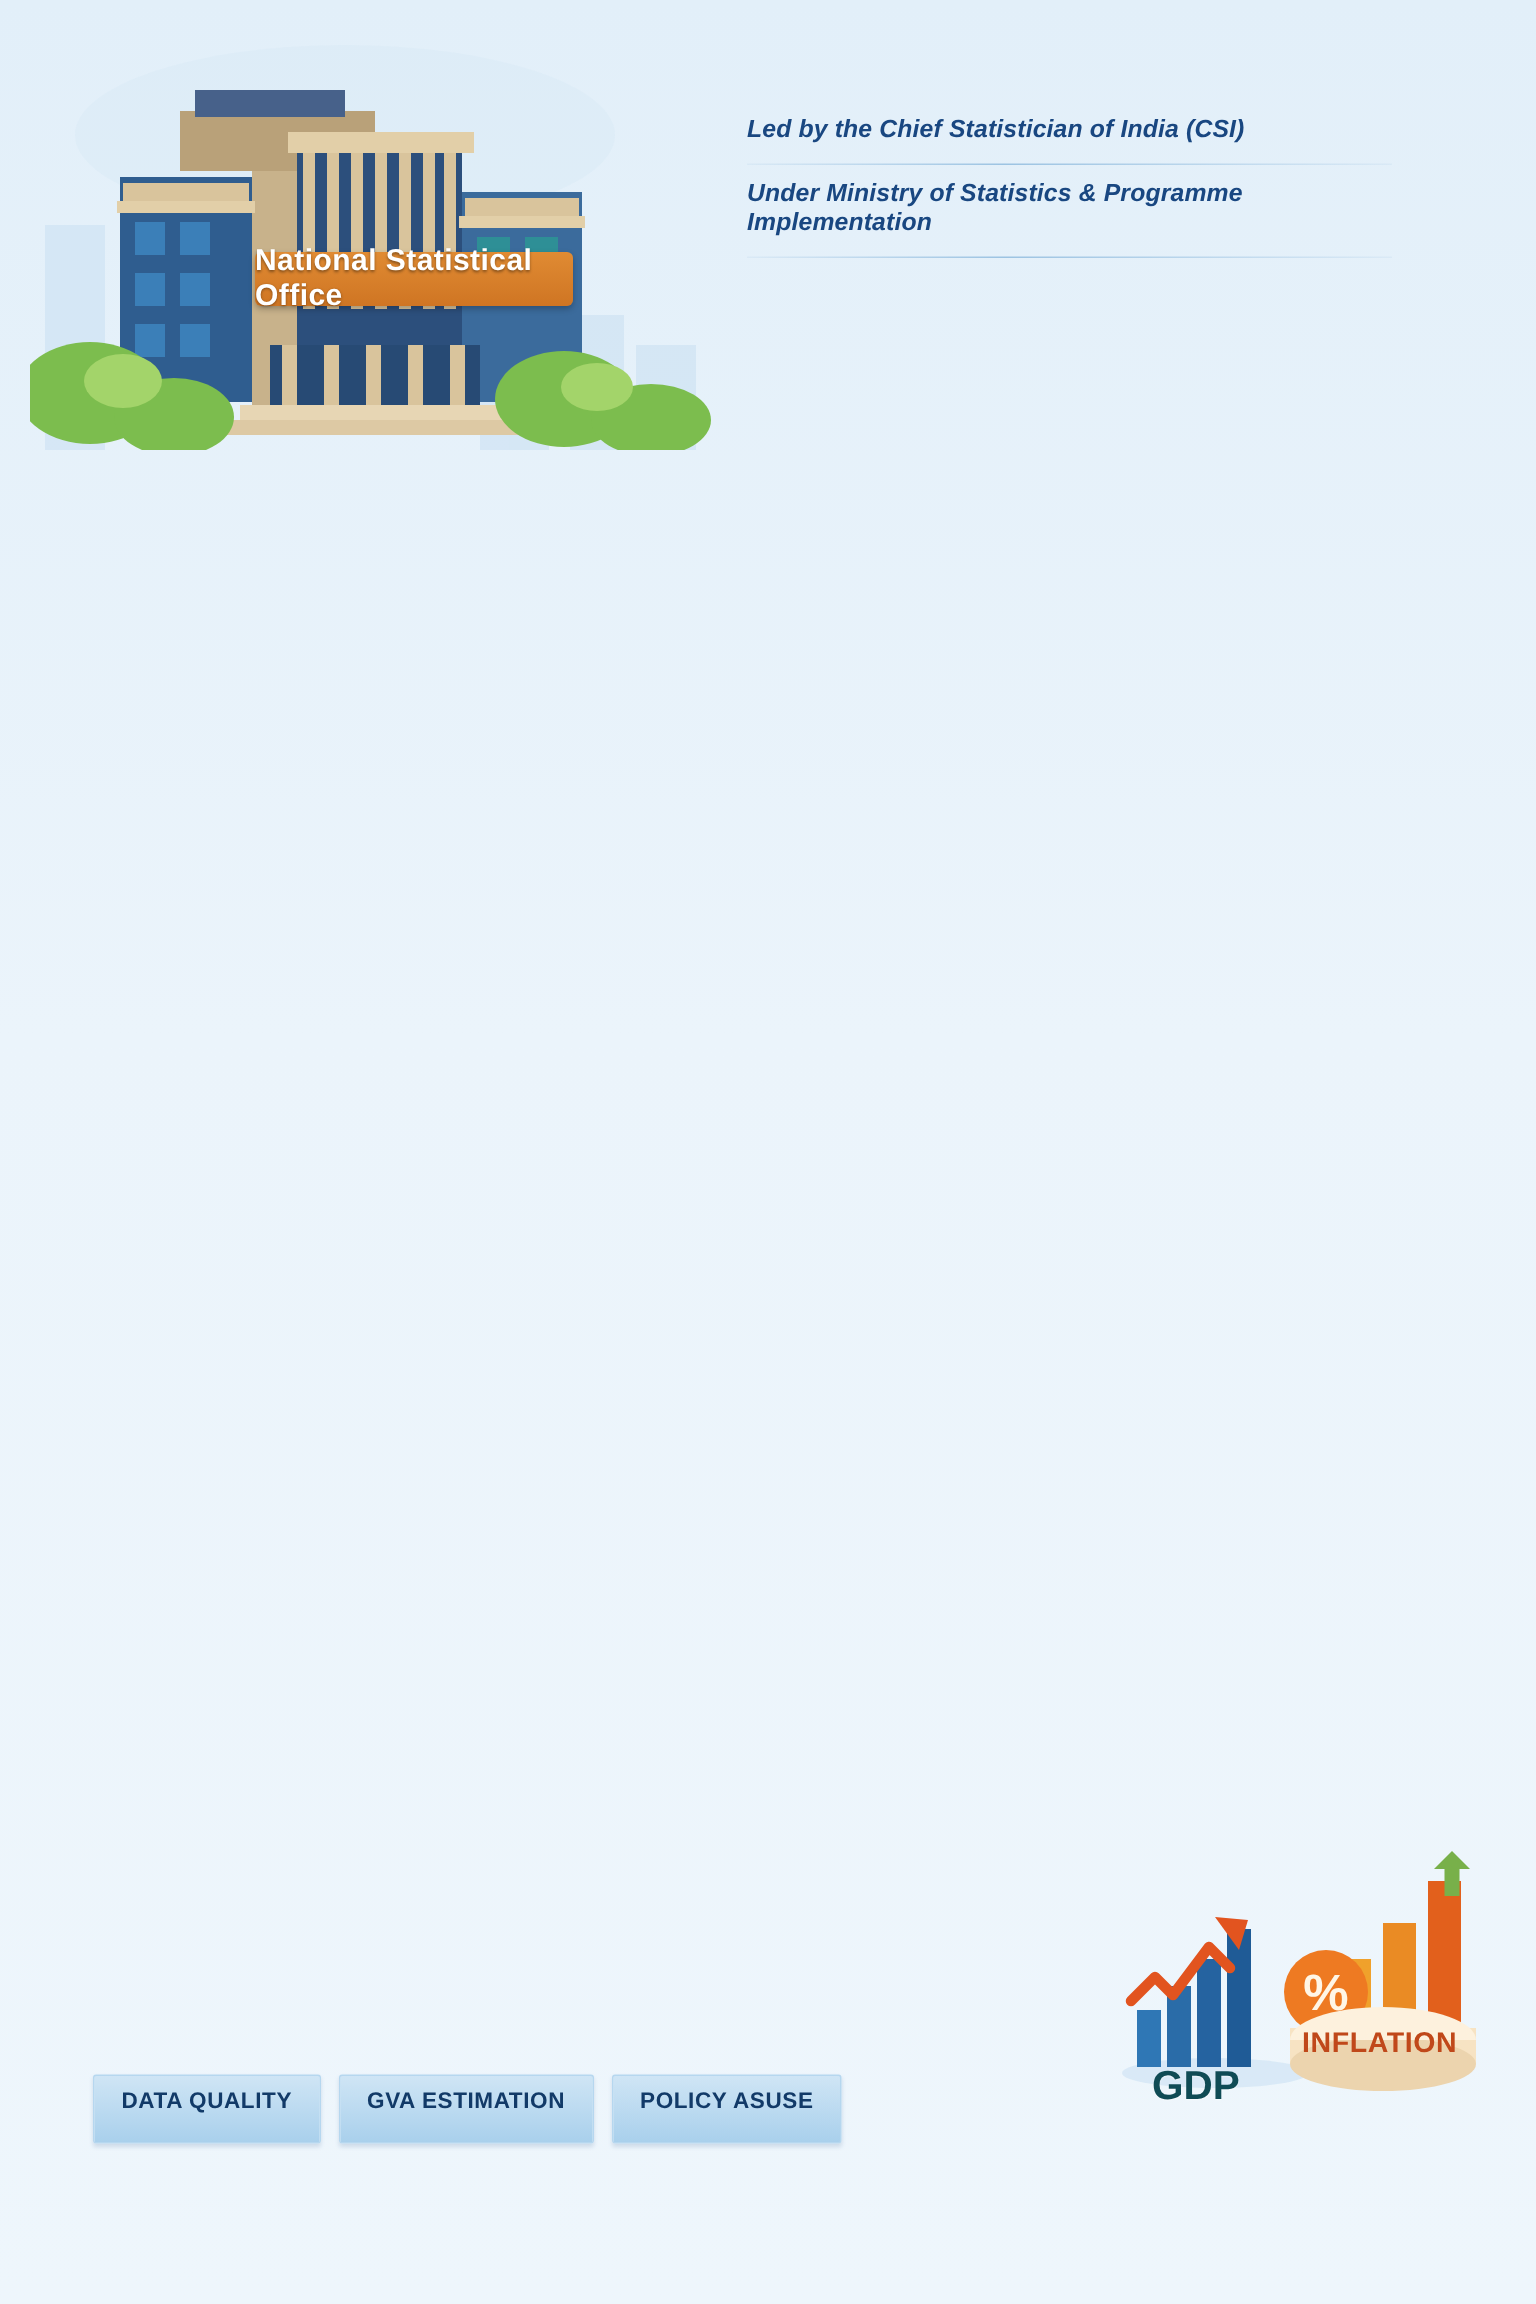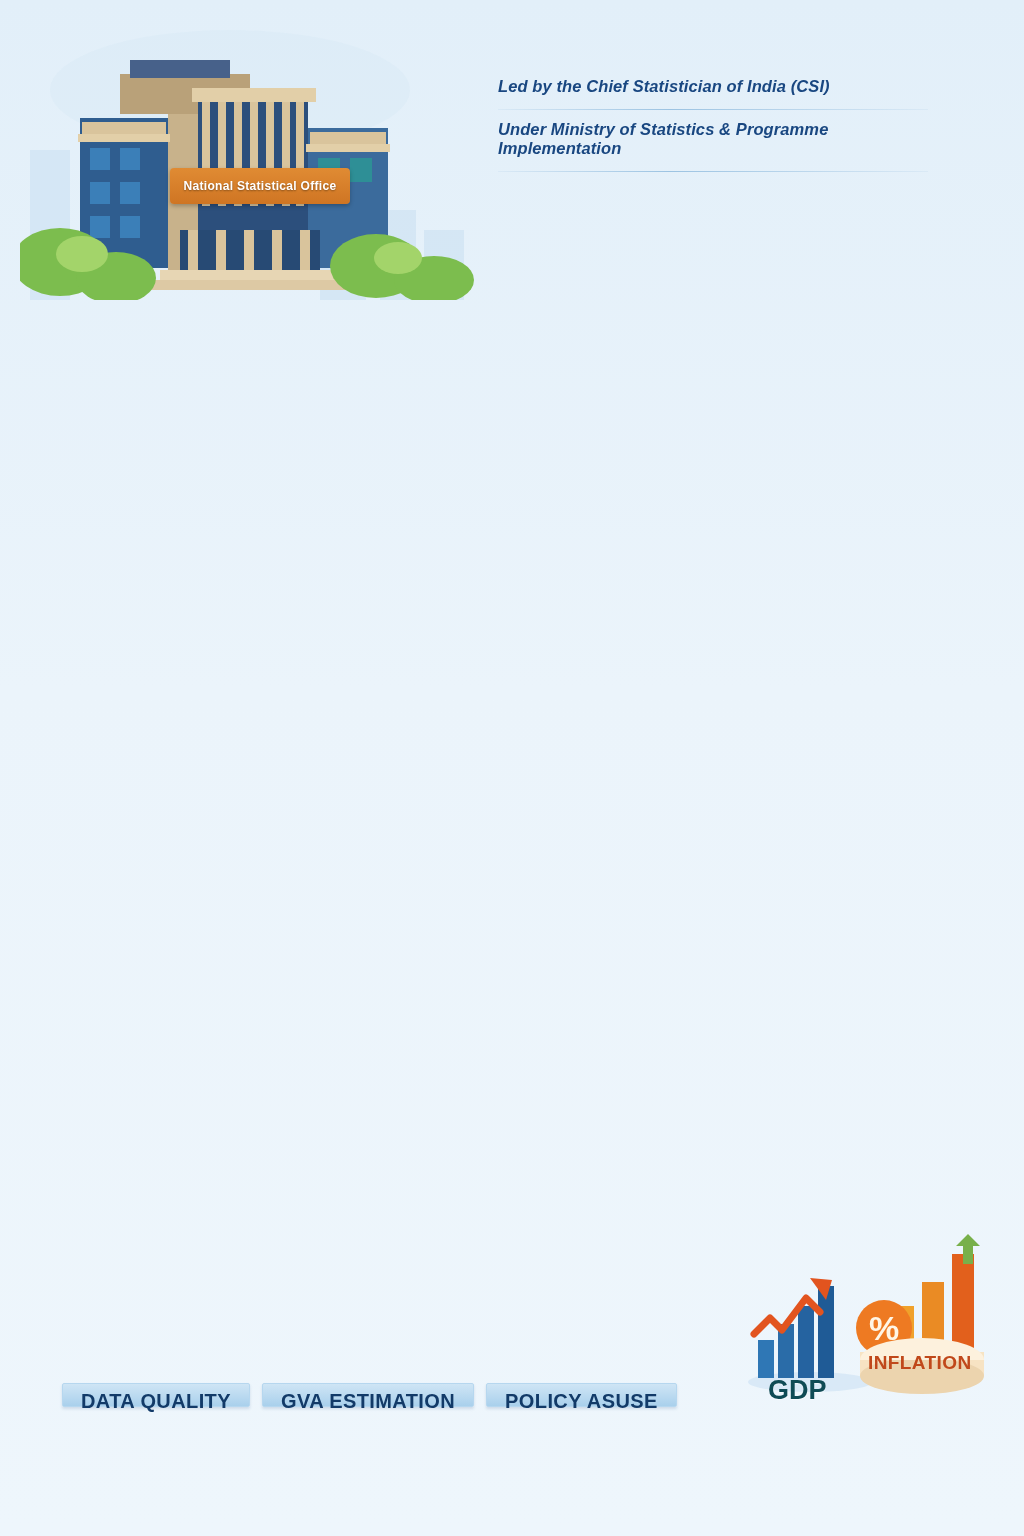--- a/index.html
+++ b/index.html
@@ -151,35 +151,35 @@
     background: linear-gradient(180deg,#e2eff9 0%, #ebf4fb 45%, #eef6fc 100%); }
   .role-lines { position: absolute; left: 498px; top: 67px; width: 450px; }
   .role-line { position: relative; padding: 10px 0 14px 0; }
   .role-line .rl-t { font-size: 16.5px; font-style: italic; color: #194781; font-weight: 600; letter-spacing: .1px; }
   .role-line::after {
     content: ""; position: absolute; left: 0; bottom: 0; width: 430px; height: 1px;
     background: linear-gradient(90deg, rgba(130,175,215,.1), #9cc3e2 40%, rgba(130,175,215,.1));
   }
   #nso-building { position: absolute; left: 20px; top: 30px; }
   #nso-sign {
-    position: absolute; left: 170px; top: 168px; width: 180px; height: 36px;
+    position: absolute; left: 170px; top: 168px; width: 212px; height: 36px;
     background: linear-gradient(180deg,#e08b33 0%,#cf7523 100%);
     border-radius: 4px; box-shadow: 0 2px 4px rgba(0,0,0,.25);
     display: flex; align-items: center; justify-content: center;
-    color: #fff; font-size: 12px; font-weight: bold; letter-spacing: .3px;
+    color: #fff; font-size: 20px; font-weight: bold; letter-spacing: .3px;
     text-shadow: 0 1px 2px rgba(0,0,0,.4);
   }
 
   
   #tag-row { position: absolute; left: 62px; top: 1383px; display: flex; gap: 12px; }
   .tag {
-    height: 24px; line-height: 34px; padding: 0 18px;
+    height: 46px; line-height: 34px; padding: 0 18px;
     background: linear-gradient(180deg,#cfe5f5 0%,#a9d0ec 100%);
     border: 1px solid #b6d7ef; border-radius: 2px;
-    color: #123a68; font-size: 20px; font-weight: bold; letter-spacing: .4px;
+    color: #123a68; font-size: 15px; font-weight: bold; letter-spacing: .4px;
     box-shadow: 0 2px 3px rgba(60,100,150,.18);
   }
   #gdp-inflation { position: absolute; left: 740px; top: 1232px; }
   .gdp-lbl { position: absolute; left: 28px; top: 128px; font-size: 27px; font-weight: bold;
              color: #0f4b55; text-shadow: 0 1px 1px rgba(255,255,255,.6); margin-top: 15px; }
   .inf-lbl { position: absolute; left: 128px; top: 120px; font-size: 19px; font-weight: bold;
              color: #c0481a; letter-spacing: .4px; }
 </style>
 </head>
 <body>

